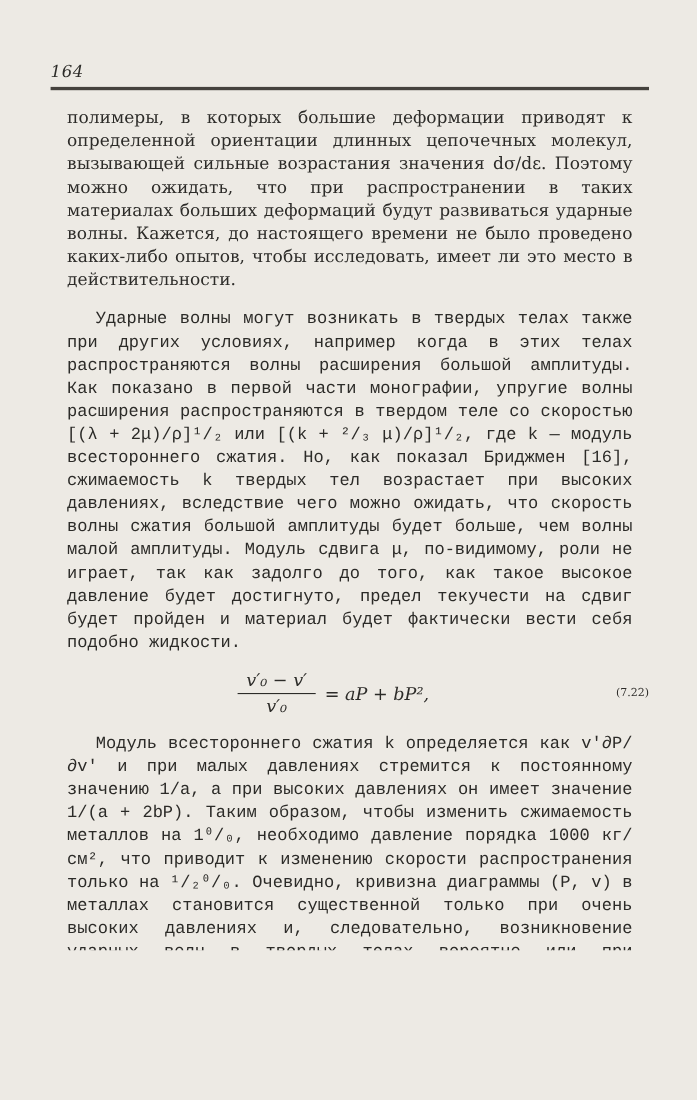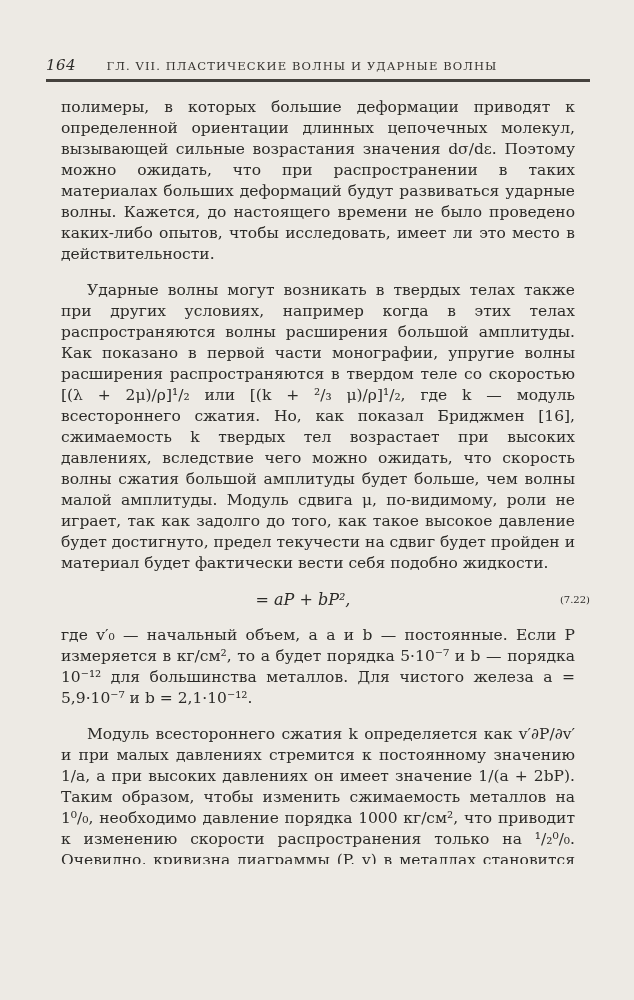--- a/index.html
+++ b/index.html
@@ -49,21 +49,21 @@
   }
   
   .body-text{
     font-size:15.5px;
     line-height:21px;
     text-align:justify;
     hyphens:auto;
     -webkit-hyphens:auto;
   }
   .para{margin:15px;}
-  .para.indent{text-indent:26px;}
+  .para.indent{text-indent:26px;font-family:Liberation Mono, monospace;}
   
   .equation{
     display:flex;
     align-items:center;
     margin:9px 0 8px 0;
   }
   .eq-main{
     flex:1;
     display:flex;
     justify-content:center;
@@ -93,33 +93,35 @@
     white-space:nowrap;
   }
 </style>
 </head>
 <body>
 
 <div class="page">
 
   <header class="running-head">
     <span class="pageno">164</span>
-    <span class="rtitle">ГЛ. VII. ПЛАСТИЧЕСКИЕ ВОЛНЫ И УДАРНЫЕ ВОЛНЫ</span>
   </header>
   <div class="head-rule"></div>
 
   <main class="body-text">
     <p class="para noindent">полимеры, в которых большие деформации приводят к определенной ориентации длинных цепочечных молекул, вызывающей сильные возрастания значения dσ/dε. Поэтому можно ожидать, что при распространении в таких материалах больших деформаций будут развиваться ударные волны. Кажется, до настоящего времени не было проведено каких-либо опытов, чтобы исследовать, имеет ли это место в действительности.</p>
     <p class="para indent">Ударные волны могут возникать в твердых телах также при других условиях, например когда в этих телах распространяются волны расширения большой амплитуды. Как показано в первой части монографии, упругие волны расширения распространяются в твердом теле со скоростью [(λ + 2μ)/ρ]¹/₂ или [(k + ²/₃ μ)/ρ]¹/₂, где k — модуль всестороннего сжатия. Но, как показал Бриджмен [16], сжимаемость k твердых тел возрастает при высоких давлениях, вследствие чего можно ожидать, что скорость волны сжатия большой амплитуды будет больше, чем волны малой амплитуды. Модуль сдвига μ, по-видимому, роли не играет, так как задолго до того, как такое высокое давление будет достигнуто, предел текучести на сдвиг будет пройден и материал будет фактически вести себя подобно жидкости.</p>
 
     <div class="equation">
       <span class="eq-main">
+        <span class="frac">
+          <span class="num">v′₀ − v′</span>
+          <span class="den">v′₀</span>
+        </span>
         <span class="eq-rhs">= aP + bP²,</span>
       </span>
       <span class="eq-number">(7.22)</span>
     </div>
 
-    <p class="para noindent">где v′₀ — начальный объем, а a и b — постоянные. Если P измеряется в кг/см², то a будет порядка 5·10⁻⁷ и b — порядка 10⁻¹² для большинства металлов. Для чистого железа a = 5,9·10⁻⁷ и b = 2,1·10⁻¹².</p>
     <p class="para indent">Модуль всестороннего сжатия k определяется как v′∂P/∂v′ и при малых давлениях стремится к постоянному значению 1/a, а при высоких давлениях он имеет значение 1/(a + 2bP). Таким образом, чтобы изменить сжимаемость металлов на 1⁰/₀, необходимо давление порядка 1000 кг/см², что приводит к изменению скорости распространения только на ¹/₂⁰/₀. Очевидно, кривизна диаграммы (P, v) в металлах становится существенной только при очень высоких давлениях и, следовательно, возникновение ударных волн в твердых телах вероятно или при непосредственном контакте тела со взрывным зарядом, или при попадании в тело высокоскоростного снаряда.</p>
     <p class="para indent">Сколько-нибудь детальное рассмотрение теории ударных волн выходит за рамки настоящей монографии, но полное обсуждение этого вопроса можно найти у Тейлора и Маккола [140], Эрпена [48], Куранта и Фридрихса [23] и Пеннея и Пайка [108]. Мы дадим лишь</p>
   </main>
 
 </div>
 
 </body></html>

